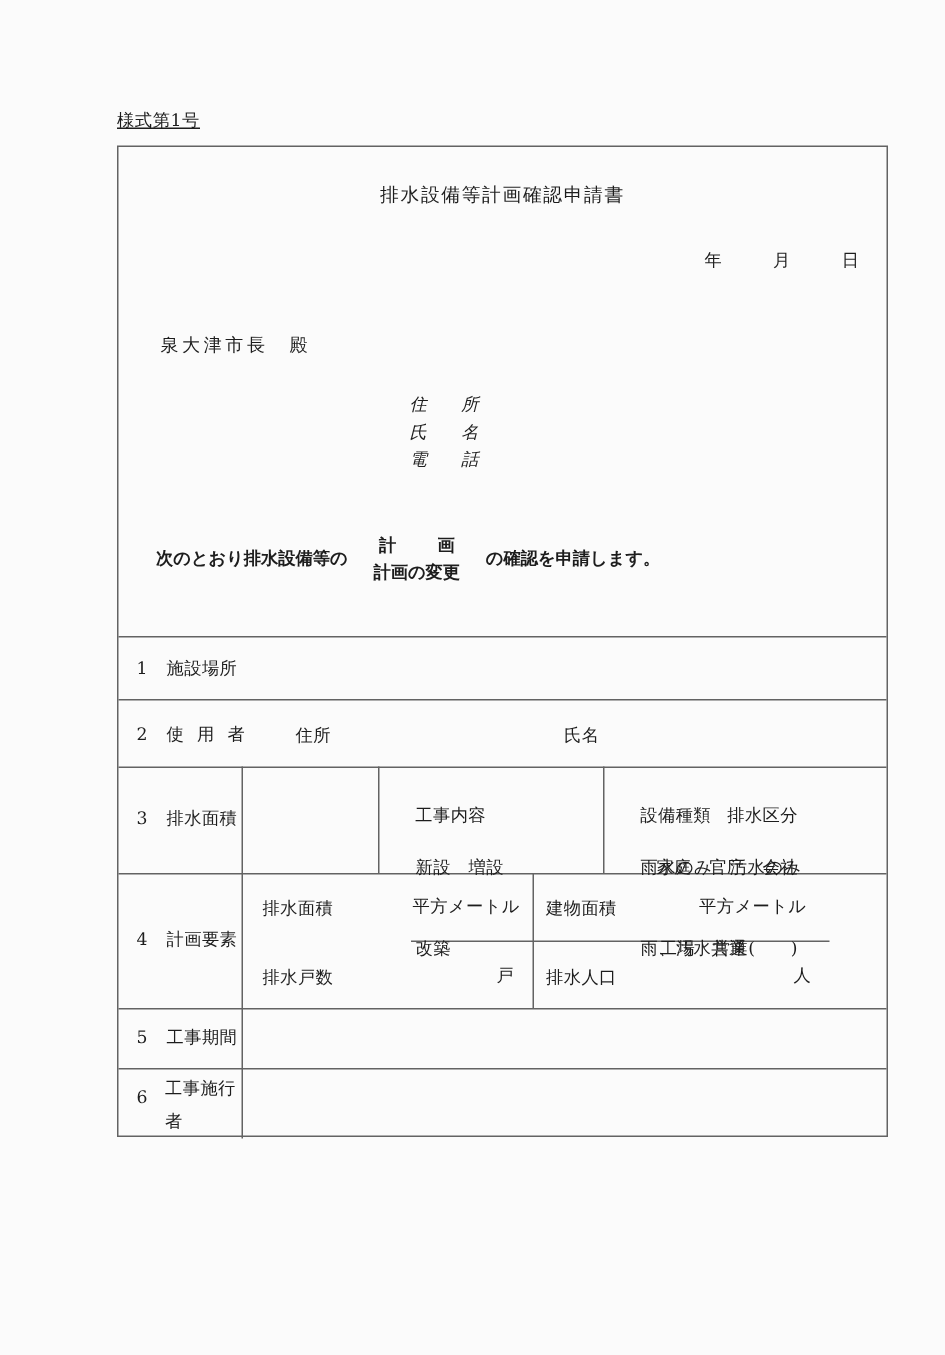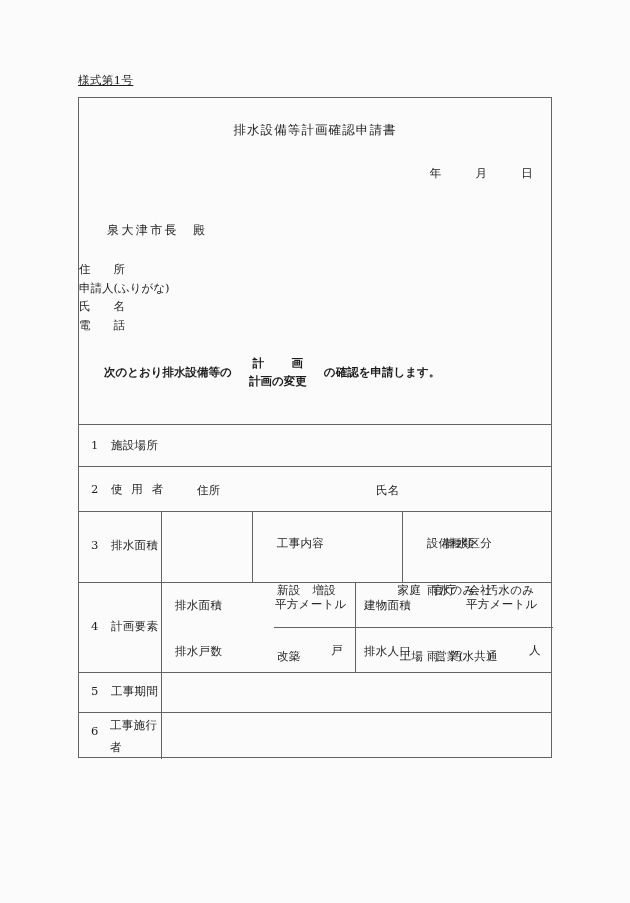--- a/index.html
+++ b/index.html
@@ -26,21 +26,21 @@
     letter-spacing: .4px;
     white-space: nowrap;
     text-decoration: underline;
   }
 
   
   .sheet {
     position: absolute;
     left: 78px;
     top: 97px;
-    width: 474px;
+    width: 514px;
     height: 661px;
     border: 1px solid #636363;
     box-sizing: border-box;
   }
 
   .hline {
     position: absolute;
     left: 0;
     width: 100%;
     height: 0;
@@ -77,23 +77,24 @@
     font-size: 12px;
     letter-spacing: 2.4px;
   }
   .addressee .hono { margin-left: 14px; letter-spacing: 0; }
 
   .applicant {
     position: absolute;
     top: 162px;
     left: 0;
     width: 100%;
-    text-align: left;
+    text-align: center;
     font-size: 11.5px;
     line-height: 1.62;
+    font-style: italic;
   }
   .applicant div { padding-right: 78px; }
 
   
   .statement {
     position: absolute;
     top: 258px;
     left: 25px;
     font-size: 11.5px;
     white-space: nowrap;
@@ -114,21 +115,21 @@
   }
   .idx { display: inline-block; width: 20px; }
 
   .subcell {
     position: absolute;
     font-size: 11.5px;
     white-space: pre;
     letter-spacing: .3px;
     line-height: 1.55;
   }
-  .indent { padding-left: 16px; display: block; margin-top: 12px; }
+  .indent { padding-left: 16px; display: block; }
   .unit-right {
     position: absolute;
     font-size: 11.5px;
     letter-spacing: .3px;
   }
 </style>
 </head>
 <body>
 
 <div class="form-number">様式第1号</div>
@@ -142,21 +143,20 @@
     <span>月</span>
     <span>日</span>
   </div>
 
   <div class="addressee">
     <span>泉大津市長</span><span class="hono">殿</span>
   </div>
 
   <div class="applicant">
     <div>住　　所</div>
-    <div>申請人(ふりがな)</div>
     <div>氏　　名</div>
     <div>電　　話</div>
   </div>
 
   <div class="statement">
     <span class="lead">次のとおり排水設備等の</span><span class="stack"><em class="top">計　画</em><em>計画の変更</em></span><span class="tail">の確認を申請します。</span>
   </div>
 
   <div class="hline" style="top:326px"></div>
   <div class="hline" style="top:368px"></div>

